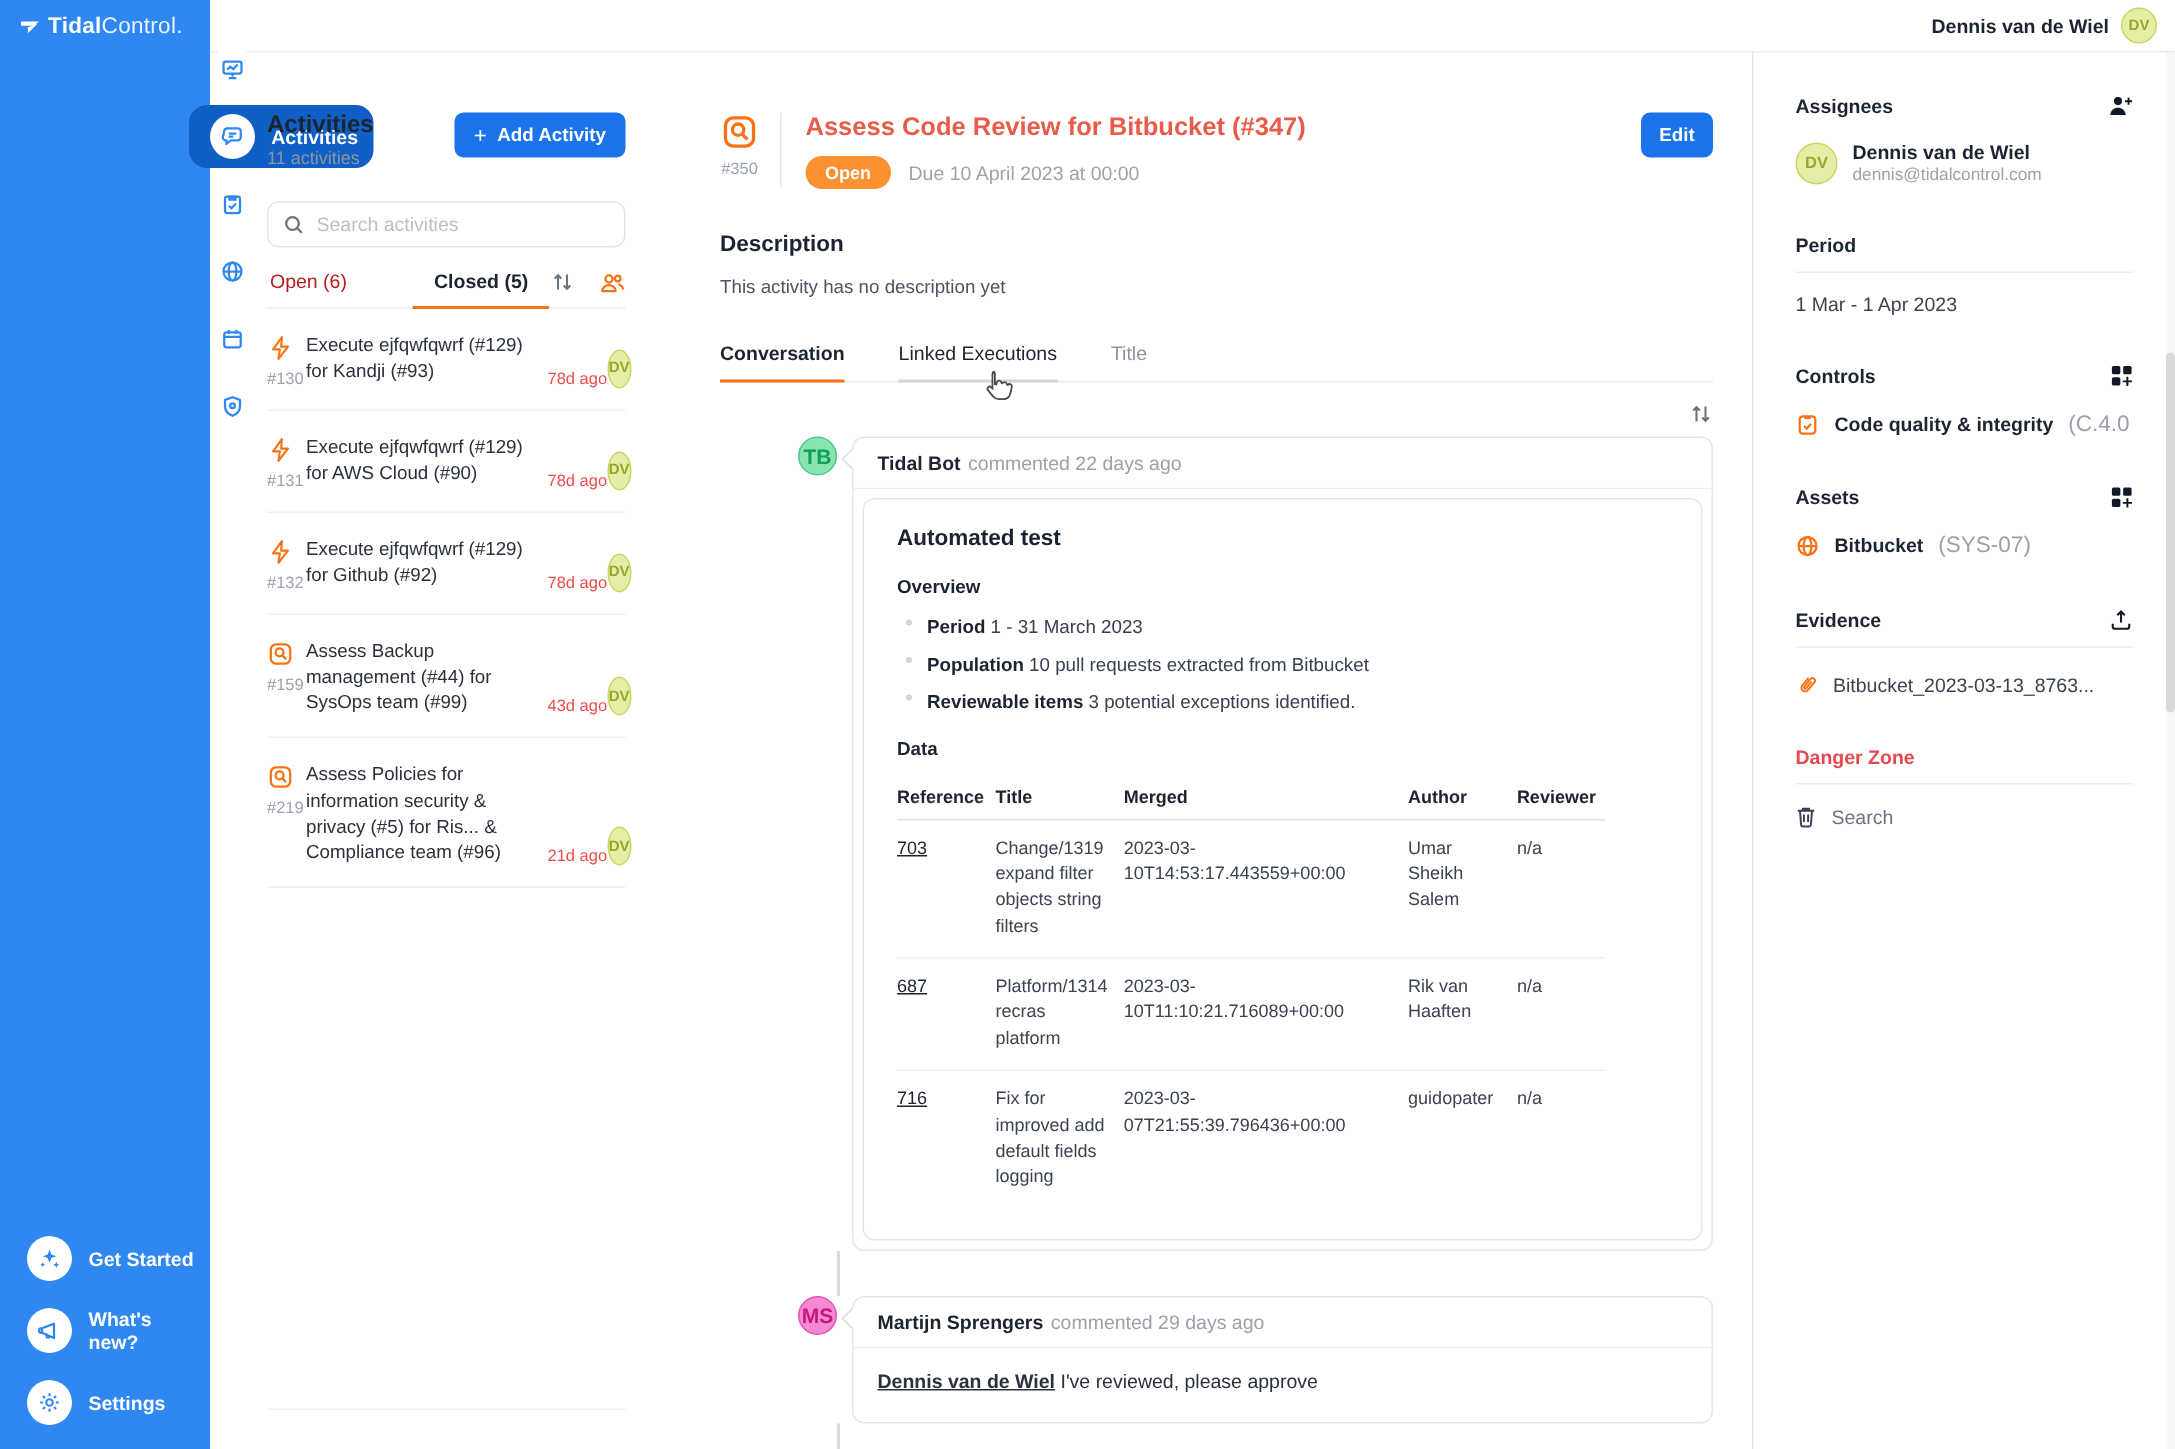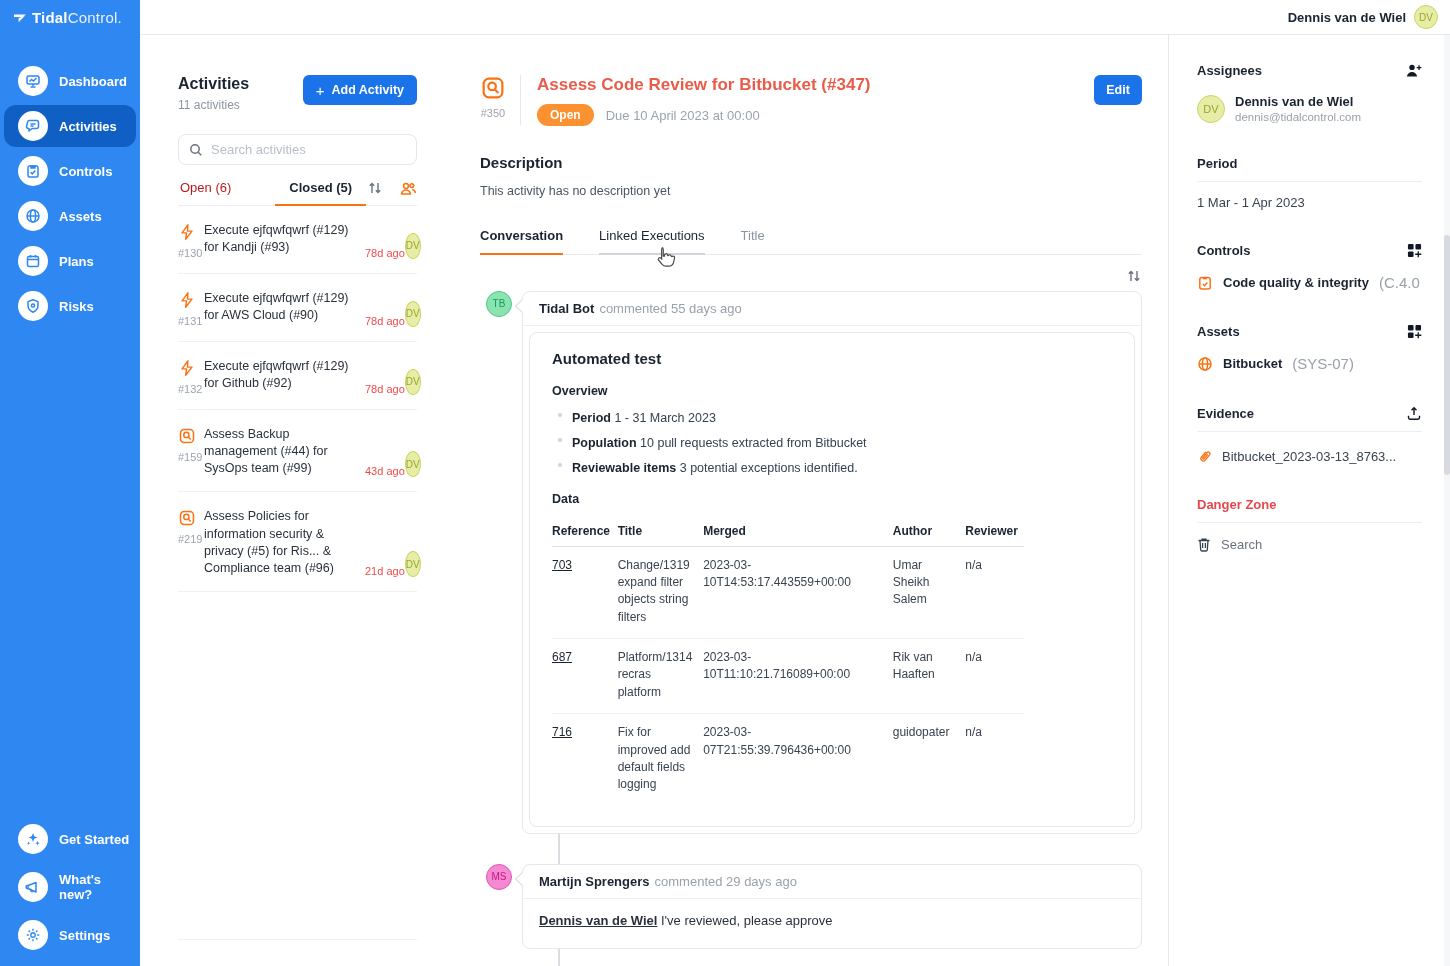--- a/index.html
+++ b/index.html
@@ -2,41 +2,41 @@
 <html><head>
 <meta charset="utf-8">
 <style>
   * { margin:0; padding:0; box-sizing:border-box; }
   html,body { width:1450px; height:966px; overflow:hidden; background:#fff;
     font-family:"Liberation Sans", sans-serif; color:#1b2430; }
   .app { position:relative; width:1450px; height:966px; display:flex; }
 
   
   .sidebar { width:140px; background:#2f87f1; height:966px; flex:0 0 140px;
-    display:flex; flex-direction:column; position:relative; }
+    display:flex; position:relative; }
   .logo { height:35px; display:flex; align-items:center; padding-left:13px; gap:5px; }
   .logo-text { font-size:15px; color:#fff; font-weight:700; letter-spacing:.2px; }
   .logo-text .light { font-weight:400; color:#e9f1ff; }
   .nav { margin-top:25px; display:flex; flex-direction:column; gap:3px; }
   .nav-item { display:flex; align-items:center; gap:11px; padding:6px 0 6px 14px;
     margin:0 4px; border-radius:12px; cursor:pointer; }
   .nav-item.active { background:#0f5fc4; }
   .nav-icon { width:30px; height:30px; background:#fff; border-radius:50%;
     display:flex; align-items:center; justify-content:center; flex:0 0 30px; }
   .nav-label { color:#fff; font-size:13px; font-weight:600; }
   .sidebar-bottom { position:absolute; bottom:10px; left:0; right:0;
     display:flex; flex-direction:column; gap:6px; }
 
   
   .main { flex:1; display:flex; flex-direction:column; height:966px; }
   .topbar { height:35px; border-bottom:1px solid #e9eaec; display:flex;
     align-items:center; justify-content:flex-end; gap:8px; padding-right:12px; }
   .topbar-name { font-size:13px; font-weight:600; }
   .avatar { border-radius:50%; background:#e7eda6; border:1.5px solid #c9d65f;
-    color:#98a62f; font-weight:400; display:flex; align-items:center; justify-content:center; }
+    color:#98a62f; font-weight:700; display:flex; align-items:center; justify-content:center; }
   .avatar.dv24 { width:24px; height:24px; font-size:10px; }
   .content { flex:1; display:flex; min-height:0; position:relative; }
 
   
   .list-panel { width:312px; flex:0 0 312px; padding:40px 35px 0 38px; position:relative; }
   .lp-header { display:flex; justify-content:space-between; align-items:flex-start; }
   .lp-title { font-size:16px; font-weight:700; }
   .lp-count { font-size:12px; color:#8d95a0; margin-top:5px; }
   .btn-blue { background:#1a73e8; color:#fff; border:none; border-radius:6px;
     font-size:12.5px; font-weight:600; height:30px; padding:0 13px; cursor:pointer;
@@ -84,21 +84,21 @@
   .d-tab { font-size:13px; padding-bottom:10px; cursor:pointer; color:#8d95a0; }
   .d-tab.active { color:#1b2430; font-weight:600; border-bottom:2.5px solid #f97316;
     margin-bottom:-1.5px; }
   .d-tab.hovered { color:#1b2430; border-bottom:2.5px solid #cfd4da; margin-bottom:-1.5px; }
   .cursor-hand { position:absolute; left:172px; top:16px; width:26px; height:26px; z-index:5; }
   .d-sort { display:flex; justify-content:flex-end; margin-top:14px; }
   .comments { margin-top:8px; padding-left:6px; }
   .comment { display:flex; gap:10px; }
   .avatar.tb { background:#8be3b0; border-color:#4cc98a; color:#0e9f5d; }
   .avatar.ms { background:#f589d3; border-color:#e156b4; color:#c2187f; }
-  .c-av { width:26px; height:26px; font-size:10px; flex:0 0 26px; }
+  .c-av { width:26px; height:26px; font-size:14px; flex:0 0 26px;margin-left:46px; }
   .c-box { flex:1; border:1px solid #e5e7eb; border-radius:8px; position:relative;
     background:#fff; }
   .c-notch { position:absolute; left:-6px; top:9px; width:10px; height:10px;
     border-left:1px solid #d9dce0; border-bottom:1px solid #d9dce0;
     transform:rotate(45deg); background:#fff; }
   .c-head { display:flex; align-items:center; gap:5px; padding:9px 16px;
     border-bottom:1px solid #eceef1; font-size:13px; border-radius:8px 8px 0 0; }
   .c-author { font-weight:700; }
   .c-meta { color:#9aa1ab; }
   .c-body { padding:14px 16px 20px; font-size:13px; color:#2a313c; }
@@ -437,21 +437,21 @@
         </div>
 
         <div class="comments">
 
           <div class="comment">
             <span class="avatar tb c-av">TB</span>
             <div class="c-box">
               <span class="c-notch"></span>
               <div class="c-head">
                 <span class="c-author">Tidal Bot</span>
-                <span class="c-meta">commented 55 days ago</span>
+                <span class="c-meta">commented 22 days ago</span>
               </div>
               <div class="at-wrap">
                 <div class="at-card">
                   <div class="at-title">Automated test</div>
                   <div class="at-h2">Overview</div>
                   <div class="at-bullets">
                     <div class="at-bullet">
                         <span class="at-dot"></span>
                         <span><b>Period</b> <span>1 - 31 March 2023</span></span>
                       </div>

